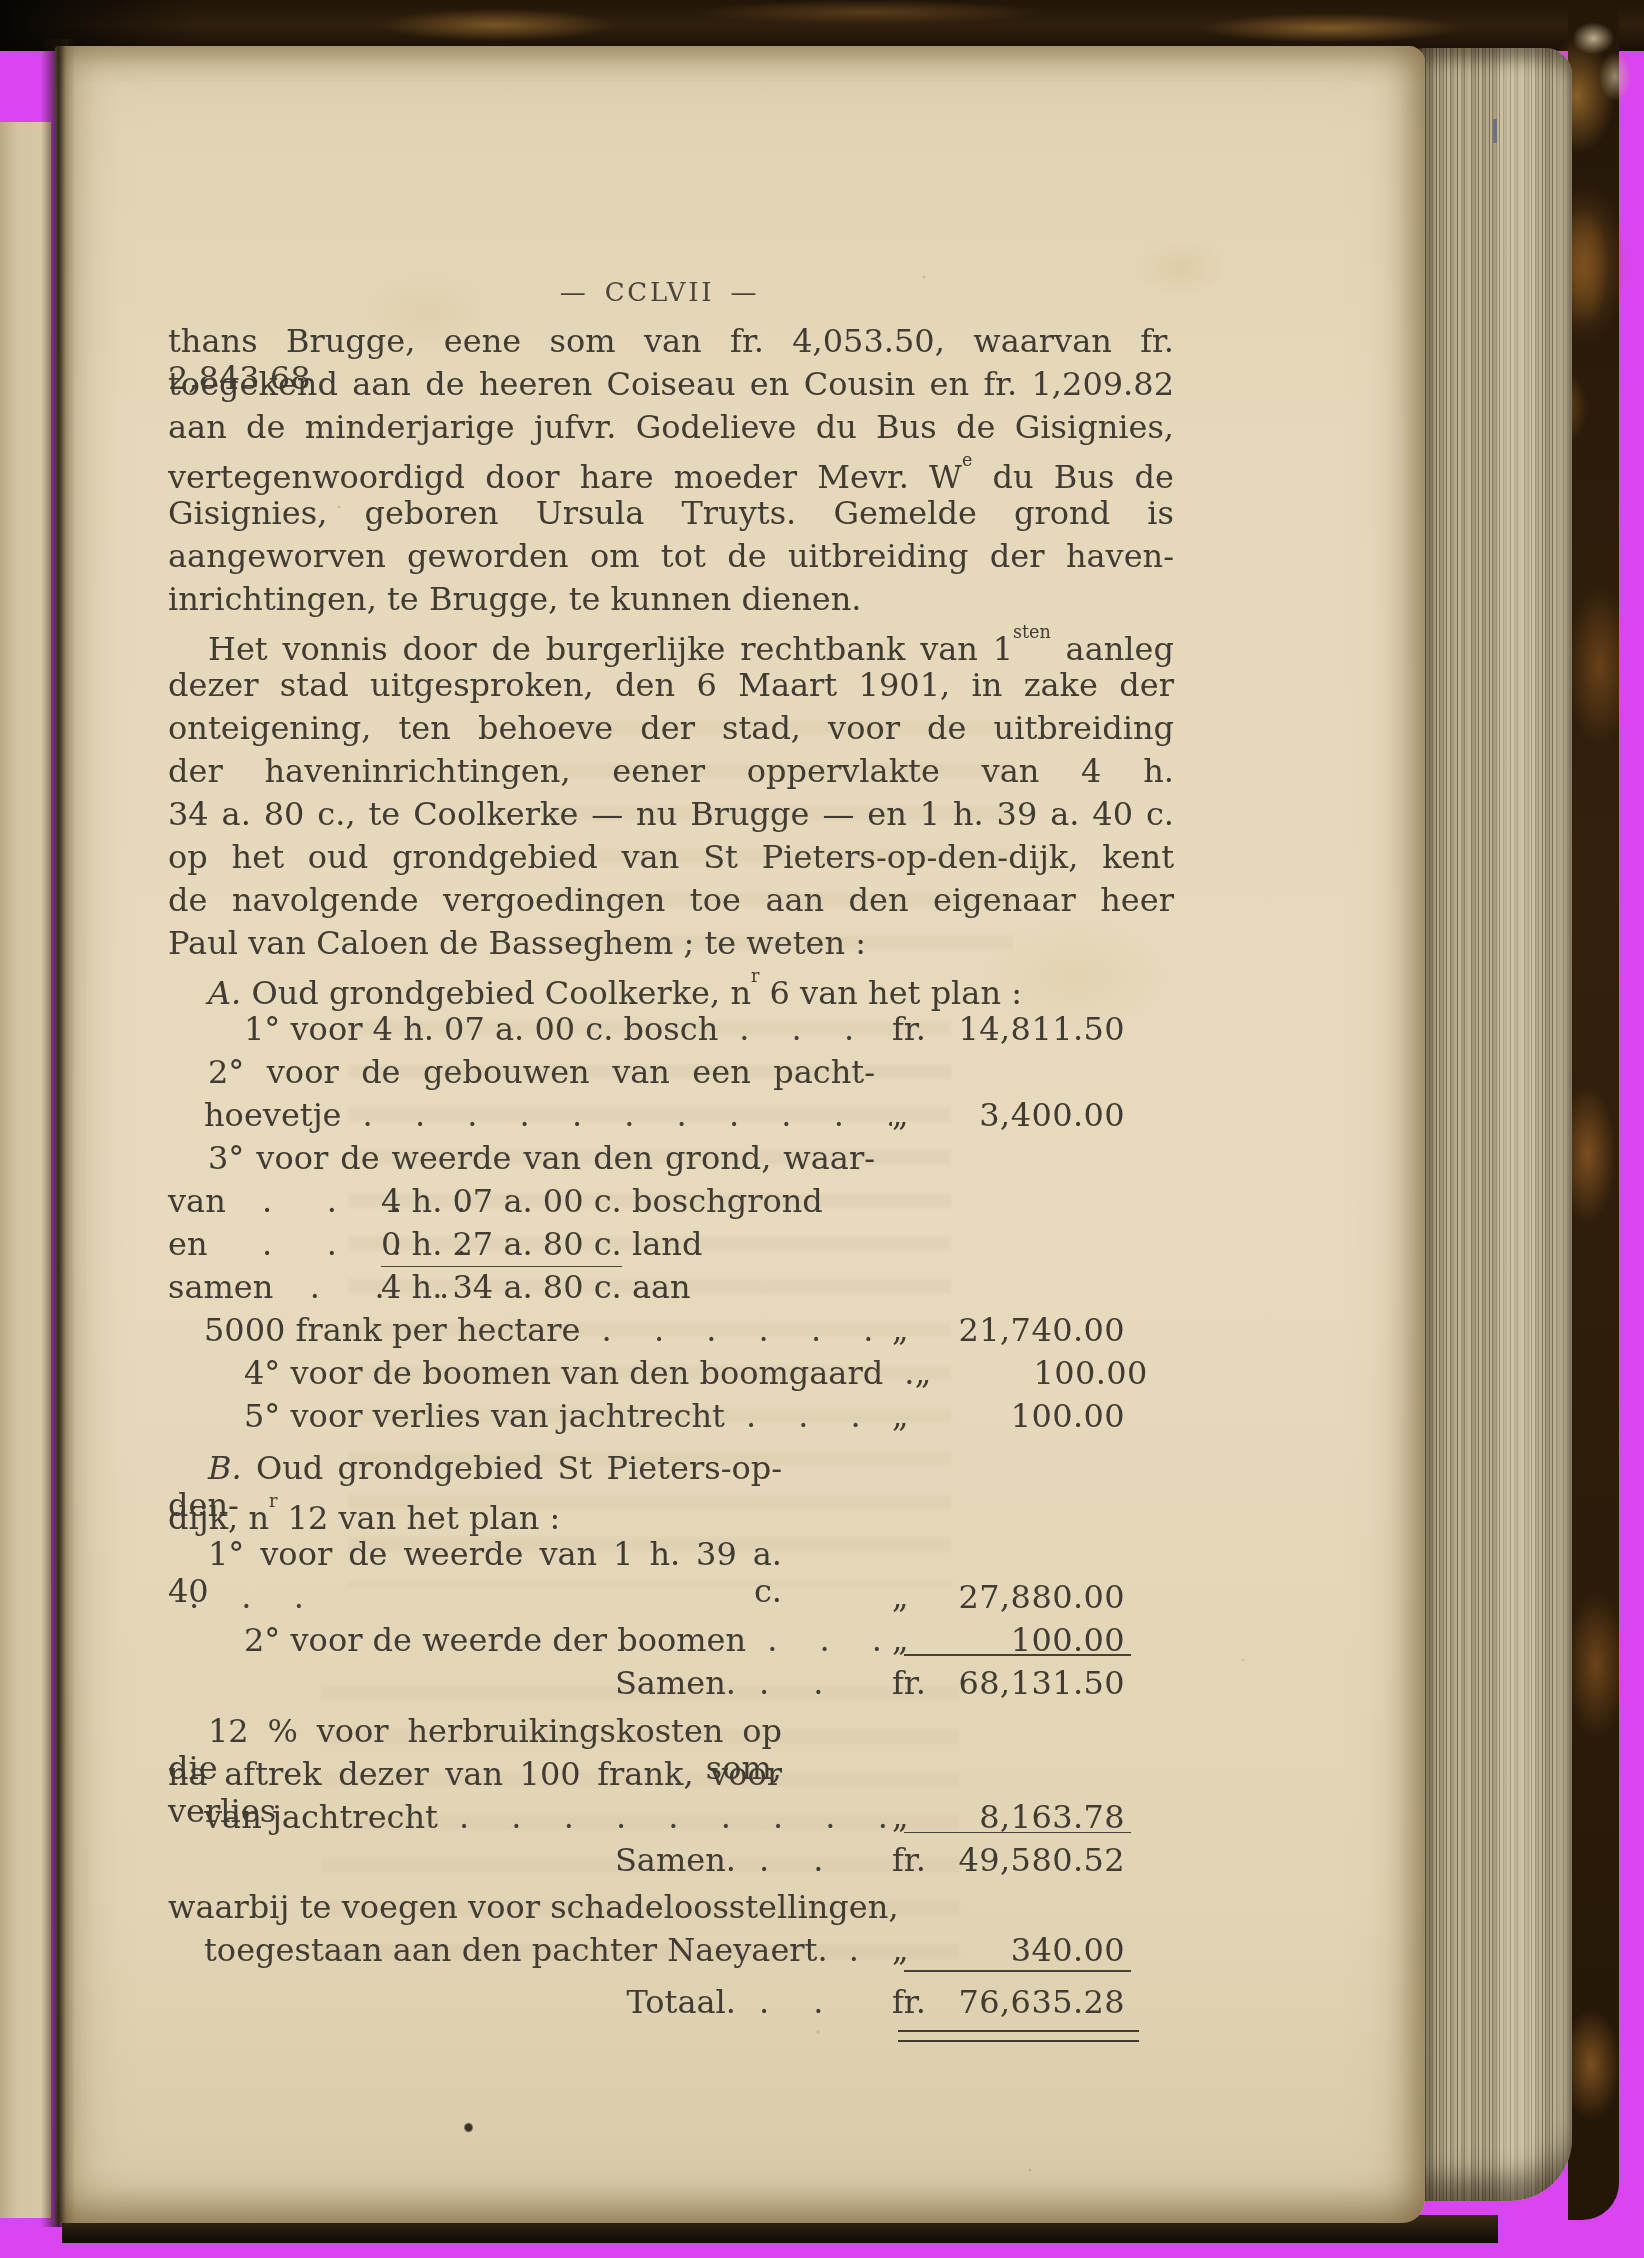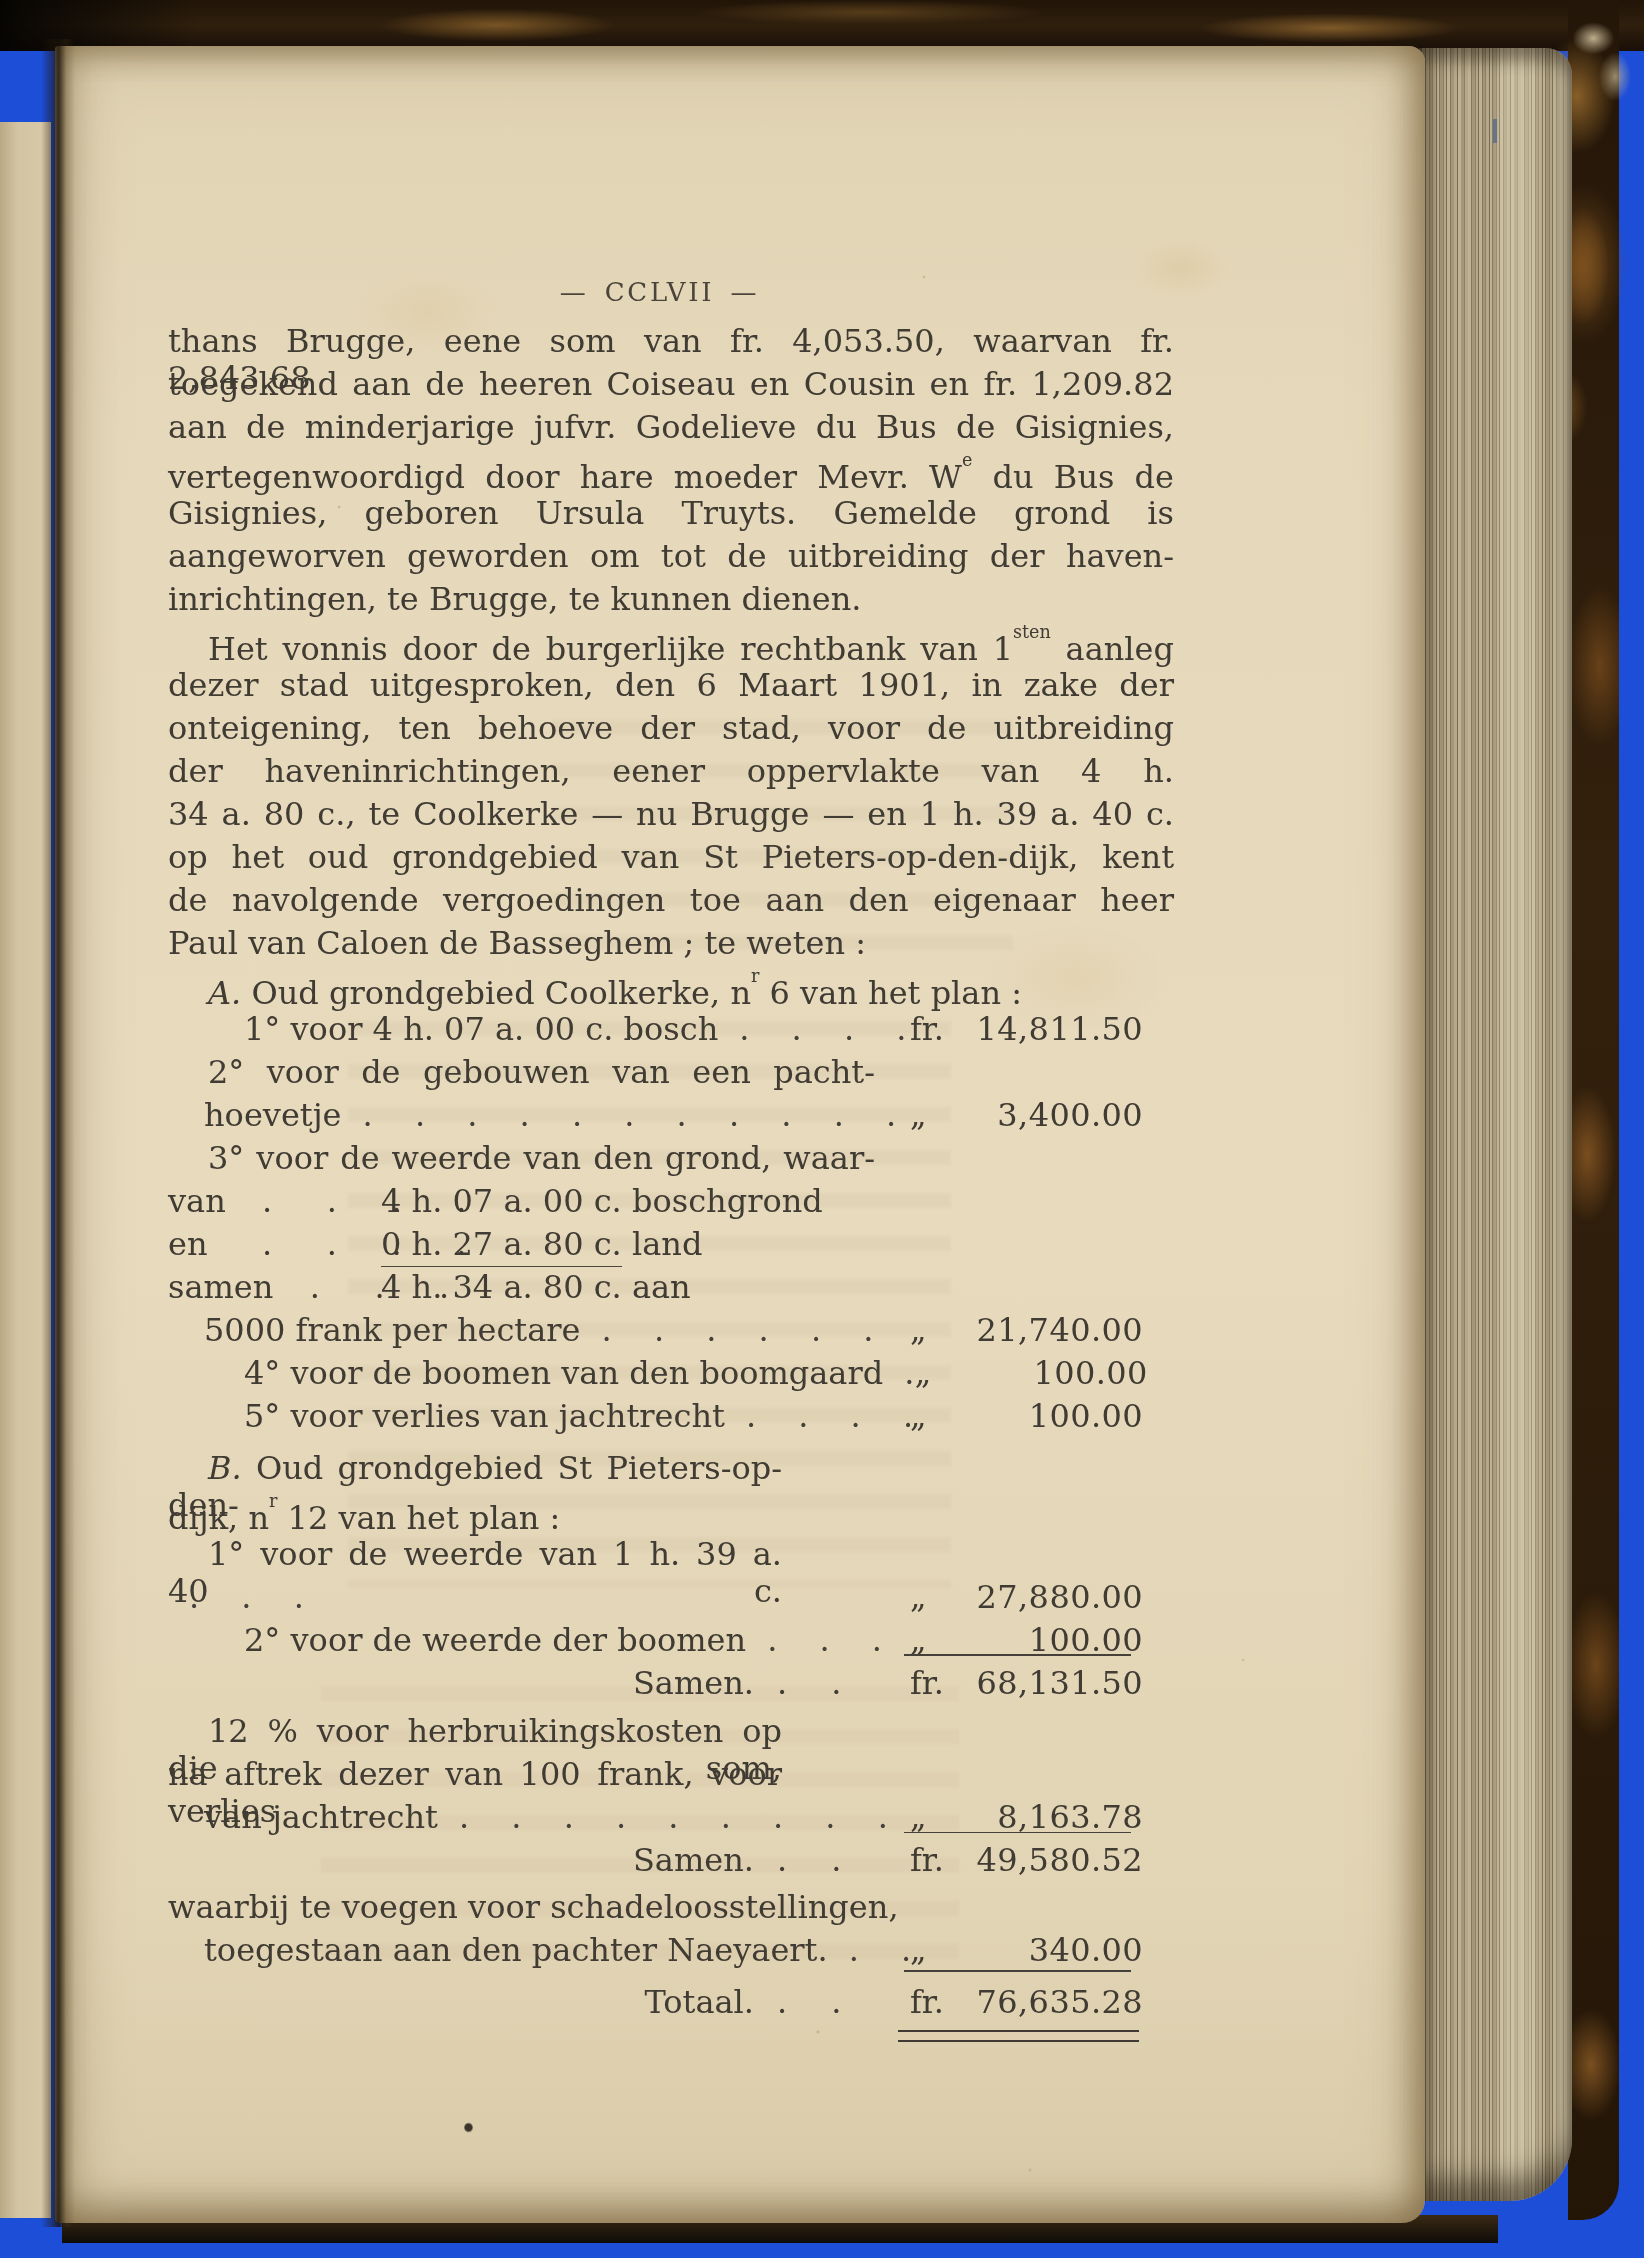--- a/index.html
+++ b/index.html
@@ -1,18 +1,18 @@
 <!DOCTYPE html>
 <html style="font-size:14px"><head>
 <meta charset="utf-8">
 <style>
   html,body{margin:0;padding:0;background:#0c0a07;}
   .stage{
     position:relative; width:1645px; height:2258px; overflow:hidden;
-    background:#1d4ed8;
+    background:#d946ef;
     font-family:"DejaVu Serif","Liberation Serif",serif;
   }
   
   .cover-top{
     position:absolute; left:0; top:0; width:1645px; height:51px;
     background:
       linear-gradient(90deg, rgba(5,4,3,.95) 0%, rgba(5,4,3,0) 12%),
       radial-gradient(168px 23px at 497px 25px, rgba(133,94,41,.85), rgba(133,94,41,0) 70%),
       radial-gradient(248px 17.7px at 869px 12.4px, rgba(105,74,32,.7), rgba(105,74,32,0) 70%),
       radial-gradient(186px 21px at 1330px 28px, rgba(146,104,47,.8), rgba(146,104,47,0) 70%),
@@ -120,21 +120,21 @@
   .mt6{margin-top:5.3px;}
   .mt4{margin-top:3.5px;}
   .marker{font-style:italic;}
   sup.s{font-size:.55em; position:relative; top:-.55em; letter-spacing:0;}
   
   .amtrow{display:flex; align-items:baseline;}
   .amtrow .lbl{white-space:pre; flex:none;margin-left:36px;}
   .amtrow .lbl.ind2{padding-left:40px;}
   .leader{flex:1 1 auto; overflow:hidden; white-space:nowrap; padding:0 10.6px 0 21px; word-spacing:32px; color:#45403a;}
   .cur{width:51px; flex:none;}
-  .amt{width:182px; flex:none; text-align:right; margin-right:31px; letter-spacing:0.4px;}
+  .amt{width:182px; flex:none; text-align:right; margin-right:49px; letter-spacing:0.4px;}
   .spacer{flex:1 1 auto;}
   .dots2{width:133px; flex:none; overflow:hidden; white-space:nowrap; padding-left:23px; word-spacing:34px;}
   
   .mrow{display:flex; align-items:baseline;}
   .mpre{width:213px; flex:none; word-spacing:8px; white-space:pre; overflow:visible;}
   .mval{white-space:pre;}
   .ovl{border-top:1.8px solid #4b463e; padding-top:0.9px;}
   
   .rule-up{position:absolute; right:43px; top:-10.6px; width:227px; height:1.8px; background:#45413a;}
   .rule-up.hi{top:-13.3px;}

